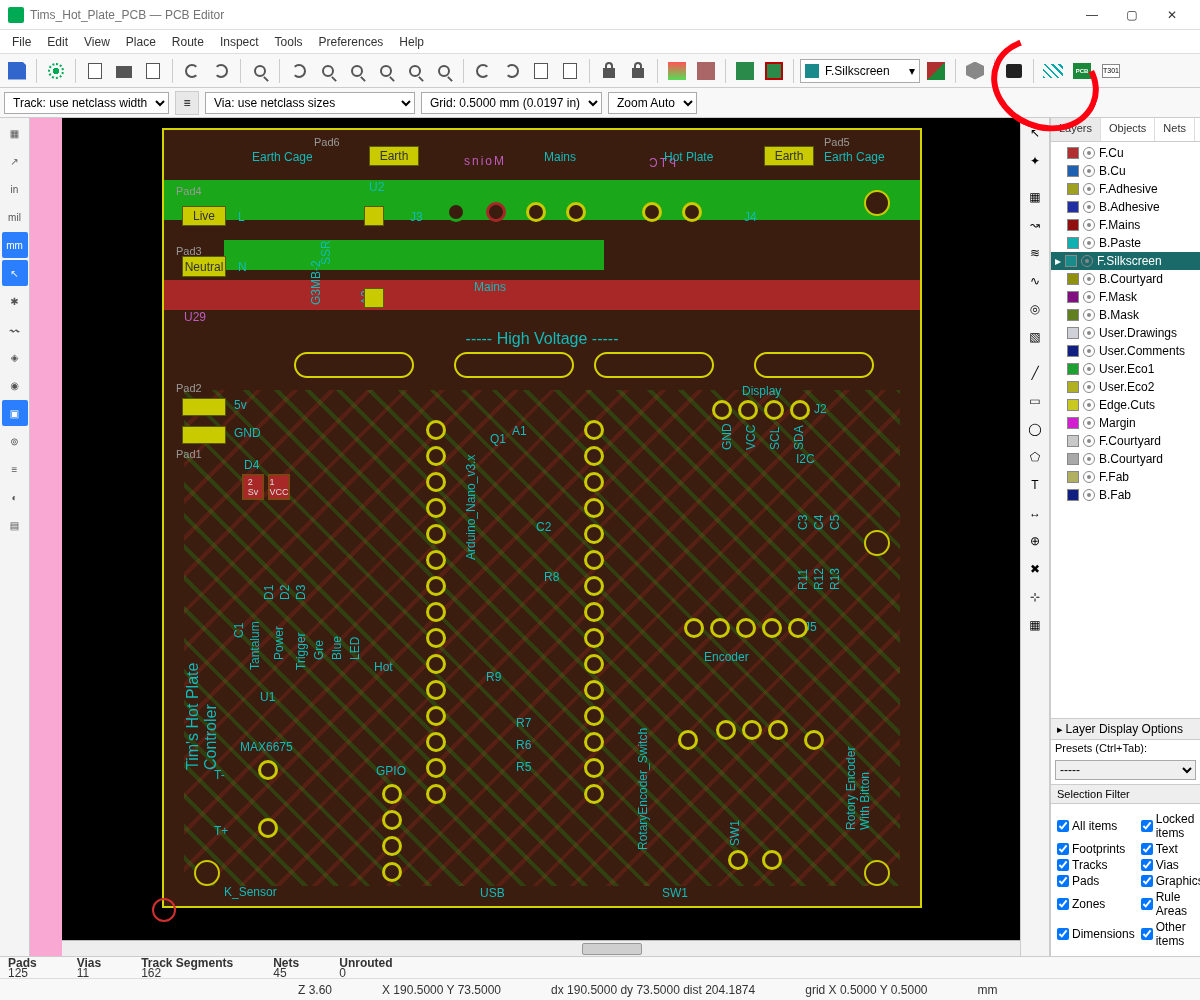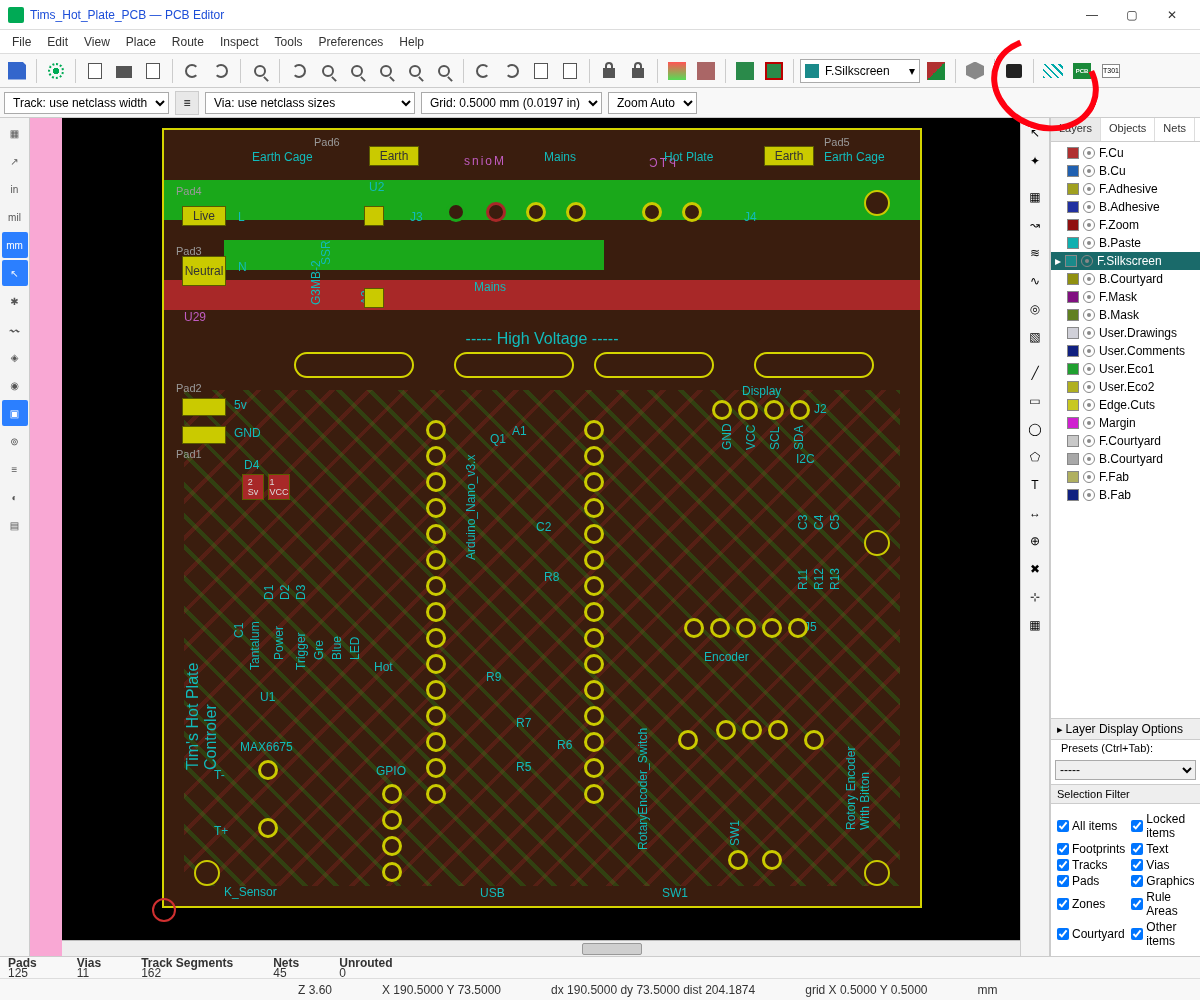--- a/index.html
+++ b/index.html
@@ -1,21 +1,21 @@
 <!DOCTYPE html>
 <html><head>
 <meta charset="utf-8">
 <style>
 * { box-sizing: border-box; margin: 0; padding: 0; font-family: "Segoe UI", Tahoma, sans-serif; font-size: 12px; }
 body { background: #f0f0f0; width: 1200px; height: 1000px; overflow: hidden; display: flex; flex-direction: column; }
 
 
 .titlebar { height: 30px; background: #fff; display: flex; align-items: center; padding: 0 8px; border-bottom: 1px solid #ddd; }
 .titlebar .icon { width: 16px; height: 16px; background: #0a5; border-radius: 2px; margin-right: 6px; }
-.titlebar .title { flex: 1; color: #1d4ed8; }
+.titlebar .title { flex: 1; color: #737373; }
 .titlebar .winbtn { width: 40px; height: 28px; display: flex; align-items: center; justify-content: center; color: #333; }
 
 
 .menubar { height: 24px; background: #fff; display: flex; align-items: center; padding: 0 4px; border-bottom: 1px solid #ddd; }
 .menubar .menuitem { padding: 3px 8px; color: #333; }
 
 
 .toolbar { height: 34px; background: #f8f8f8; display: flex; align-items: center; padding: 0 4px; border-bottom: 1px solid #ccc; gap: 3px; }
 .toolbar .tbtn { width: 26px; height: 26px; display: flex; align-items: center; justify-content: center; border-radius: 2px; }
 .toolbar .sep { width: 1px; height: 24px; background: #ccc; margin: 0 3px; }
@@ -306,21 +306,21 @@
 
         <div class="pad" style="left:205px; top:16px; width:50px; height:20px;">
             <span>Earth</span>
           </div>
         <div class="pad" style="left:600px; top:16px; width:50px; height:20px;">
             <span>Earth</span>
           </div>
         <div class="pad" style="left:18px;  top:76px;  width:44px; height:20px;">
             <span>Live</span>
           </div>
-        <div class="pad" style="left:18px;  top:126px; width:44px; height:30px;">
+        <div class="pad" style="left:18px;  top:126px; width:44px; height:21px;">
             <span>Neutral</span>
           </div>
         <div class="pad" style="left:200px; top:76px; width:20px; height:20px;"></div>
         <div class="pad" style="left:200px; top:158px; width:20px; height:20px;"></div>
 
         <div class="ring" style="left:282px; top:72px; border-color:#1aa81a;"></div>
         <div class="ring" style="left:322px; top:72px; border-color:#a82828;"></div>
         <div class="ring" style="left:362px; top:72px;"></div>
         <div class="ring" style="left:402px; top:72px;"></div>
 
@@ -362,21 +362,21 @@
         <div class="silktxt" style="left:130px; top:470px; transform:rotate(-90deg); transform-origin:left top;">D3</div>
         <div class="silktxt" style="left:210px; top:530px;">Hot</div>
 
         <div class="silktxt" style="left:300px; top:430px; transform:rotate(-90deg); transform-origin:left top;">Arduino_Nano_v3.x</div>
         <div class="silktxt" style="left:348px; top:294px;">A1</div>
         <div class="silktxt" style="left:326px; top:302px;">Q1</div>
         <div class="silktxt" style="left:372px; top:390px;">C2</div>
         <div class="silktxt" style="left:380px; top:440px;">R8</div>
         <div class="silktxt" style="left:322px; top:540px;">R9</div>
         <div class="silktxt" style="left:352px; top:586px;">R7</div>
-        <div class="silktxt" style="left:352px; top:608px;margin-left:41px;">R6</div>
+        <div class="silktxt" style="left:352px; top:608px;">R6</div>
         <div class="silktxt" style="left:352px; top:630px;">R5</div>
         <div class="silktxt" style="left:212px; top:634px;">GPIO</div>
         <div class="silktxt" style="left:316px; top:756px;">USB</div>
 
         <div class="silktxt" style="left:578px; top:254px;">Display</div>
         <div class="silktxt" style="left:650px; top:272px;">J2</div>
         <div class="silktxt" style="left:632px; top:322px;">I2C</div>
         <div class="silktxt" style="left:556px; top:320px; transform:rotate(-90deg); transform-origin:left top;">GND</div>
         <div class="silktxt" style="left:580px; top:320px; transform:rotate(-90deg); transform-origin:left top;">VCC</div>
         <div class="silktxt" style="left:604px; top:320px; transform:rotate(-90deg); transform-origin:left top;">SCL</div>
@@ -518,21 +518,21 @@
         <div class="lrow">
           <span style="width:8px;"></span>
           <span class="sw" style="background:#2030a0"></span>
           <span class="eye"></span>
           <span>B.Adhesive</span>
         </div>
         <div class="lrow">
           <span style="width:8px;"></span>
           <span class="sw" style="background:#901010"></span>
           <span class="eye"></span>
-          <span>F.Zoom</span>
+          <span>F.Mains</span>
         </div>
         <div class="lrow">
           <span style="width:8px;"></span>
           <span class="sw" style="background:#10b0b0"></span>
           <span class="eye"></span>
           <span>B.Paste</span>
         </div>
         <div class="lrow sel">
           <span>▸</span>
           <span class="sw" style="background:#1a8a8a"></span>
@@ -615,21 +615,21 @@
           <span style="width:8px;"></span>
           <span class="sw" style="background:#102080"></span>
           <span class="eye"></span>
           <span>B.Fab</span>
         </div>
       </div>
 
     <div class="spacer"></div>
 
     <div class="section-title">▸ <span>Layer Display Options</span></div>
-    <div style="padding:2px 10px; font-size:11px;">Presets (Ctrl+Tab):</div>
+    <div style="padding:2px 4px; font-size:11px;">Presets (Ctrl+Tab):</div>
     <select class="preset-sel"><option>-----</option></select>
 
     <div class="section-title">Selection Filter</div>
     <div class="filter">
       <label>
           <input type="checkbox" checked="" style="">
           <span>All items</span>
         </label>
       <label>
           <input type="checkbox" checked="" style="">
@@ -662,21 +662,21 @@
       <label>
           <input type="checkbox" checked="" style="">
           <span>Zones</span>
         </label>
       <label>
           <input type="checkbox" checked="" style="">
           <span>Rule Areas</span>
         </label>
       <label>
           <input type="checkbox" checked="" style="">
-          <span>Courtyard</span>
+          <span>Dimensions</span>
         </label>
       <label>
           <input type="checkbox" checked="" style="">
           <span>Other items</span>
         </label>
     </div>
   </div>
 </div>
 
 <div class="status1">

